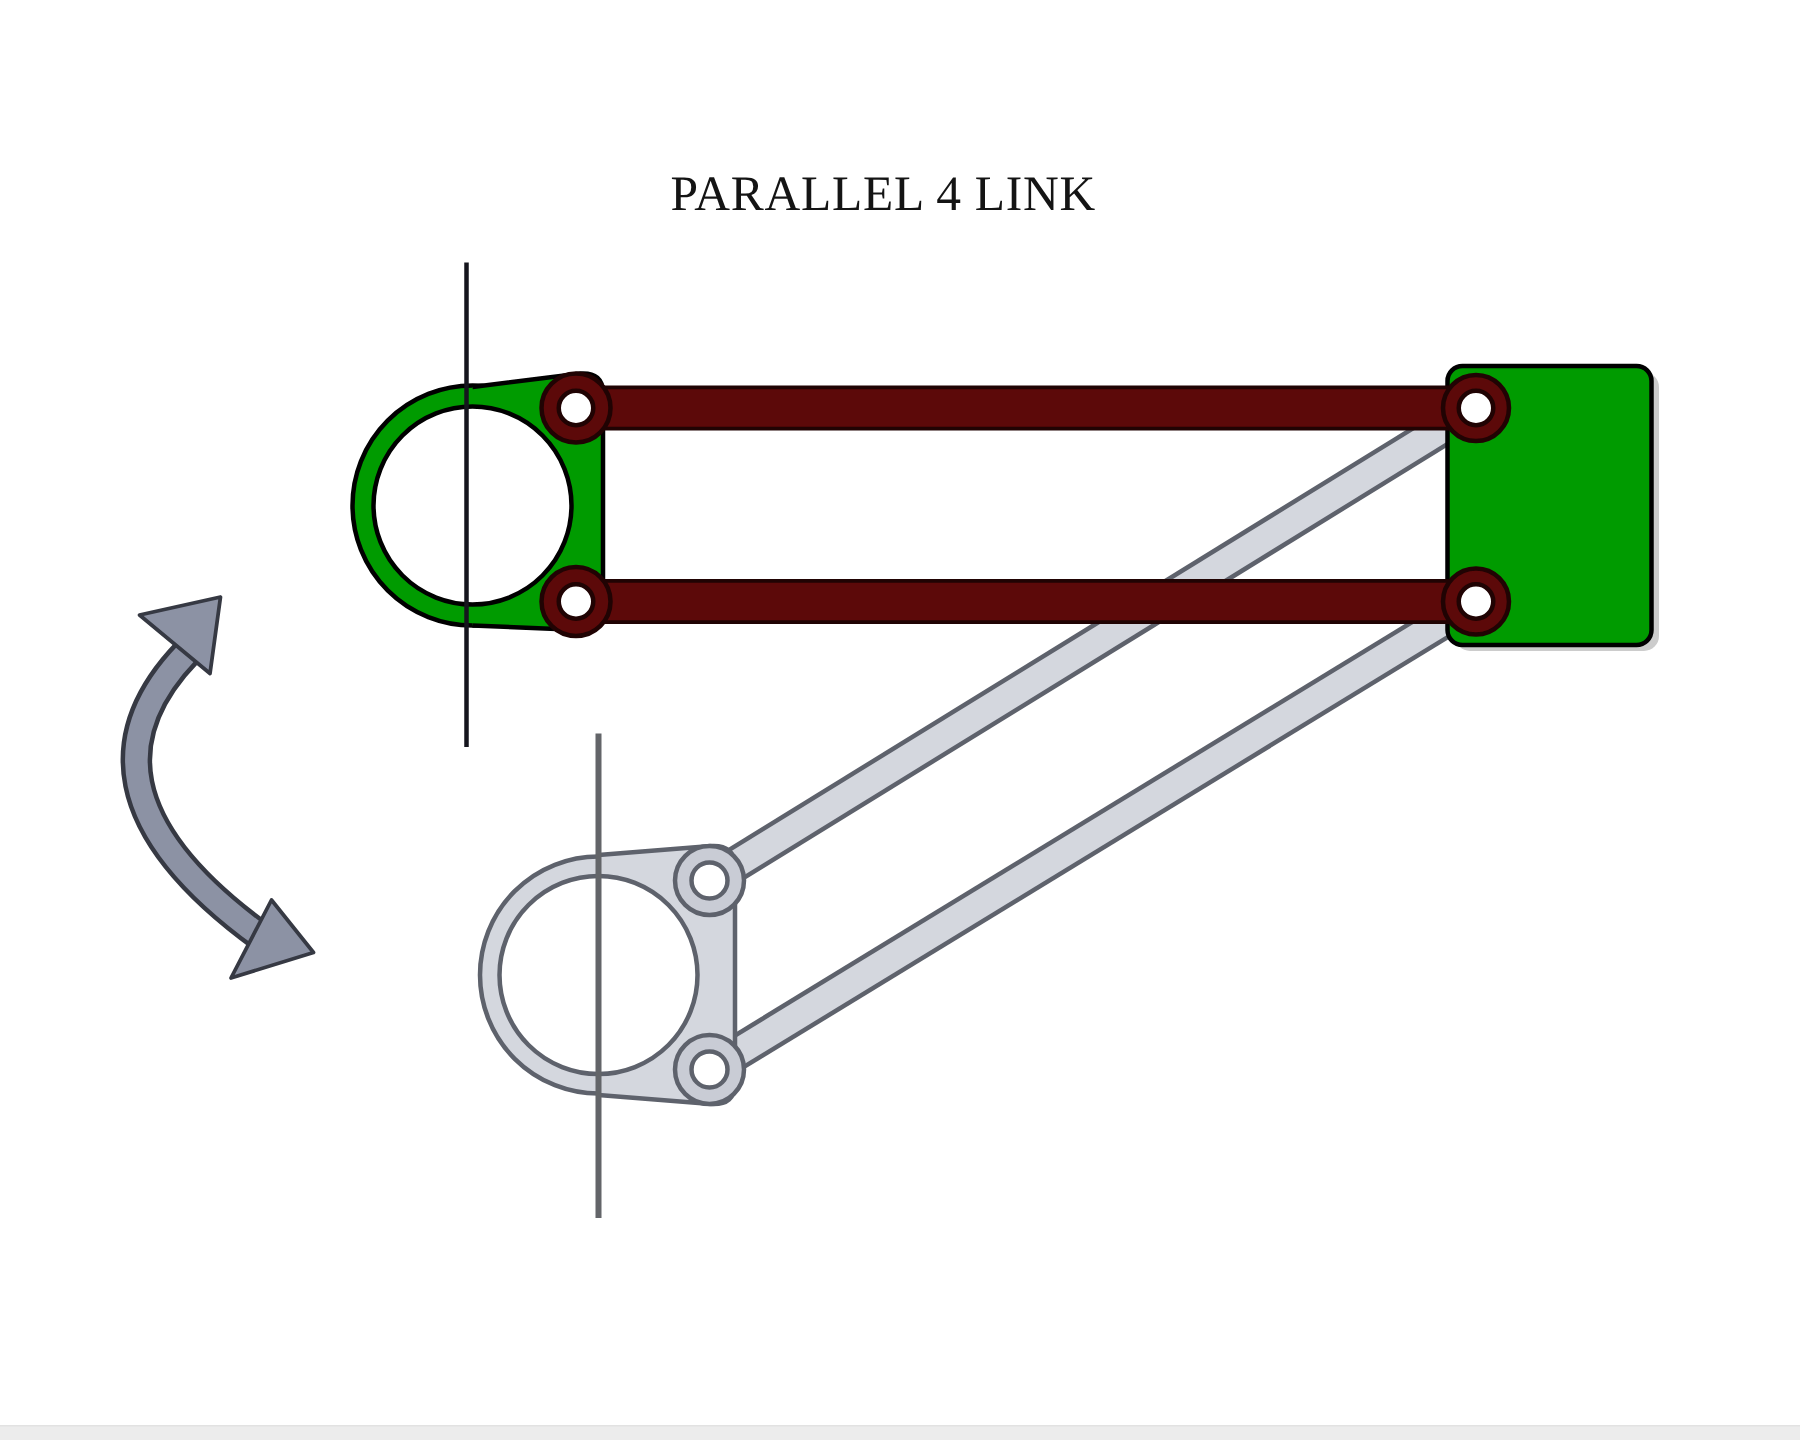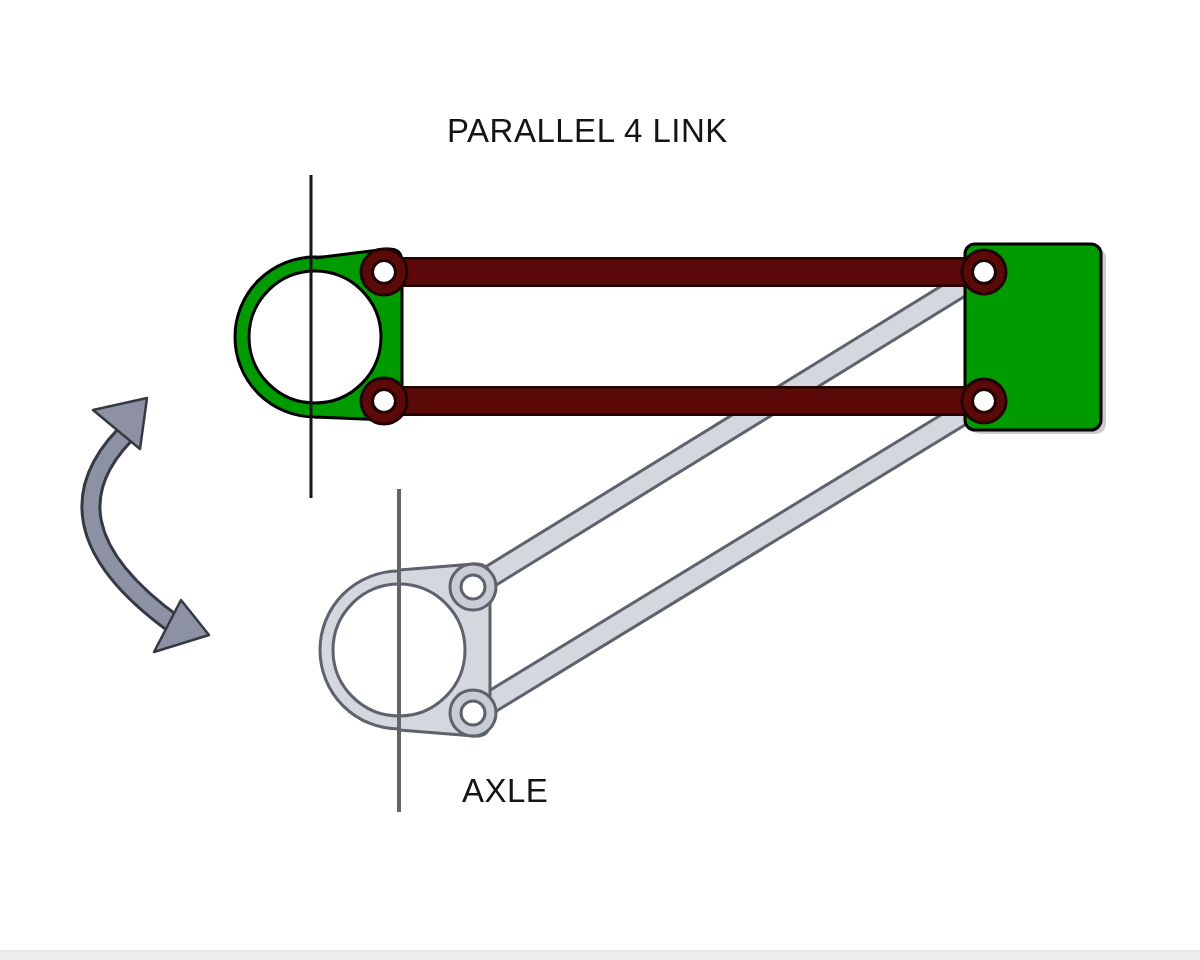--- a/index.html
+++ b/index.html
@@ -2,21 +2,21 @@
 <html><head>
 <meta charset="utf-8">
 <style>
   html, body { margin: 0; padding: 0; background: #ffffff; }
   .stage {
     position: relative;
     width: 1200px;
     height: 960px;
     background: #ffffff;
     overflow: hidden;
-    font-family: Liberation Sans, sans-serif;
+    font-family: Liberation Serif, serif;
   }
   .stage svg { position: absolute; left: 0; top: 0; }
   .diagram-title {
     position: absolute;
     left: 447px;
     top: 112px;
     font-size: 33px;
     letter-spacing: 0.5px;
     color: #141414;
     white-space: nowrap;
@@ -105,17 +105,16 @@
       <path d="M 135 425 Q 30 520 175 625" fill="none" stroke="#363943" stroke-width="21"></path>
       <path d="M 135 425 Q 30 520 175 625" fill="none" stroke-width="15" stroke="#8c92a4"></path>
       <polygon points="147,398 93,410 140,449" class="arrow-stroke" fill="#8c92a4"></polygon>
       <polygon points="181,600 209,635 154,652" class="arrow-stroke" fill="#8c92a4"></polygon>
     </g>
   </svg>
 
   <div class="diagram-title">PARALLEL 4 LINK</div>
 
   <div class="axle-label">
-    <div>AXLE</div>
   </div>
 
   <div class="footer-strip"></div>
 </div>
 
 </body></html>

